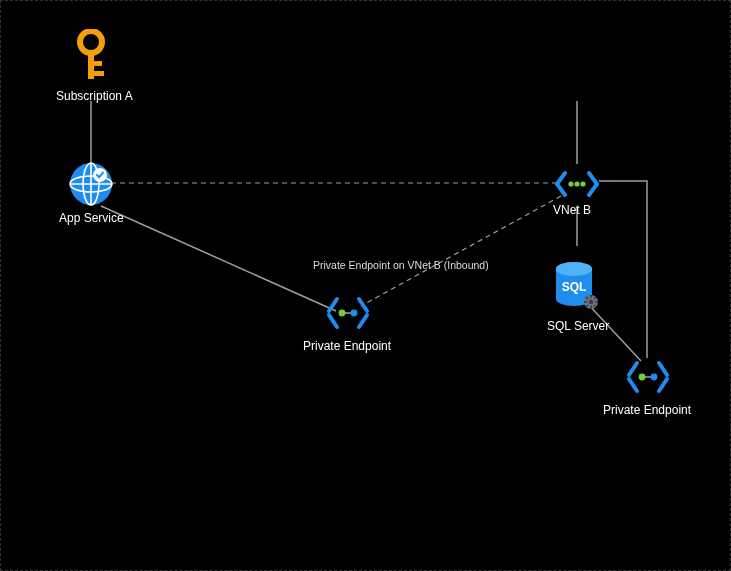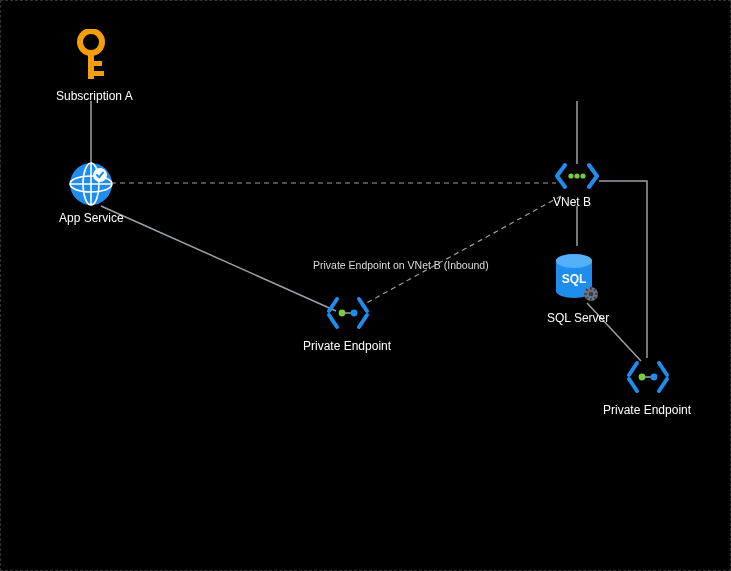--- a/index.html
+++ b/index.html
@@ -95,34 +95,34 @@
         <ellipse cx="23" cy="23" rx="8" ry="21" fill="none" stroke="#fff" stroke-width="1.6"></ellipse>
         <line x1="2" y1="23" x2="44" y2="23" stroke="#fff" stroke-width="1.6"></line>
         <line x1="23" y1="2" x2="23" y2="44" stroke="#fff" stroke-width="1.6"></line>
         <circle cx="32" cy="14" r="7" fill="#fff"></circle>
         <path d="M29 14 l2.2 2.2 L35 11.6" fill="none" stroke="#1f8ded" stroke-width="2" stroke-linecap="round"></path>
       </svg>
     </div>
     <div class="label">App Service</div>
   </div>
 
-  <div class="node" style="left:552px; top:160px; width:48px;">
+  <div class="node" style="left:552px; top:168px; width:48px;">
     <div class="icon-wrap">
       <svg width="44" height="30" viewBox="0 0 44 30">
         <path d="M10 4 L2 15 L10 26" fill="none" stroke="#1f8ded" stroke-width="4" stroke-linecap="round" stroke-linejoin="round"></path>
         <path d="M34 4 L42 15 L34 26" fill="none" stroke="#1f8ded" stroke-width="4" stroke-linecap="round" stroke-linejoin="round"></path>
         <circle cx="16" cy="15" r="2.6" fill="#7ac943"></circle>
         <circle cx="22" cy="15" r="2.6" fill="#7ac943"></circle>
         <circle cx="28" cy="15" r="2.6" fill="#7ac943"></circle>
       </svg>
     </div>
     <div class="label">VNet B</div>
   </div>
 
-  <div class="node" style="left:546px; top:252px; width:60px;">
+  <div class="node" style="left:546px; top:260px; width:60px;">
     <div class="icon-wrap">
       <svg width="50" height="54" viewBox="0 0 50 54">
         <ellipse cx="22" cy="8" rx="18" ry="7" fill="#1f8ded"></ellipse>
         <path d="M4 8 v30 a18 7 0 0 0 36 0 V8" fill="#1f8ded"></path>
         <ellipse cx="22" cy="8" rx="18" ry="7" fill="#53b1f9"></ellipse>
         <text x="22" y="30" text-anchor="middle" fill="#fff" font-size="12" font-weight="700" font-family="Segoe UI,Arial">SQL</text>
         <g transform="translate(32,34)">
           <circle cx="7" cy="7" r="7" fill="#6b7280"></circle>
           <circle cx="7" cy="7" r="2.3" fill="#3a3f47"></circle>
           <g stroke="#3a3f47" stroke-width="1.6">

